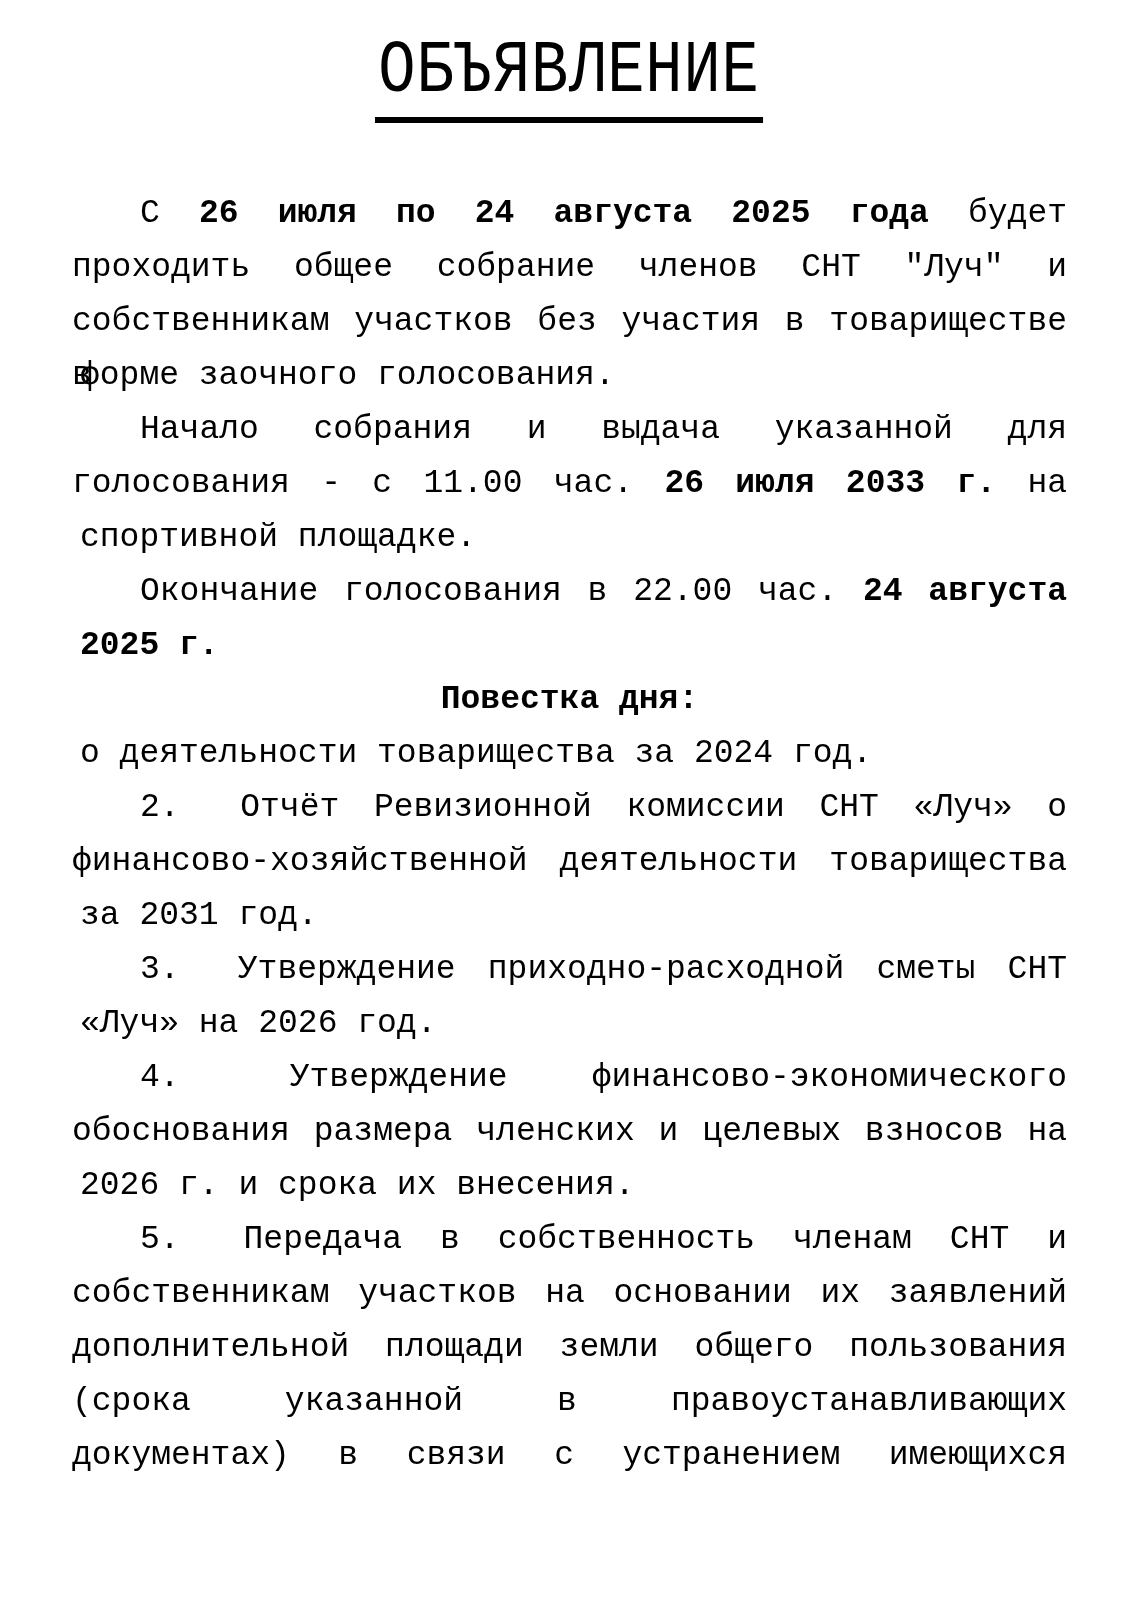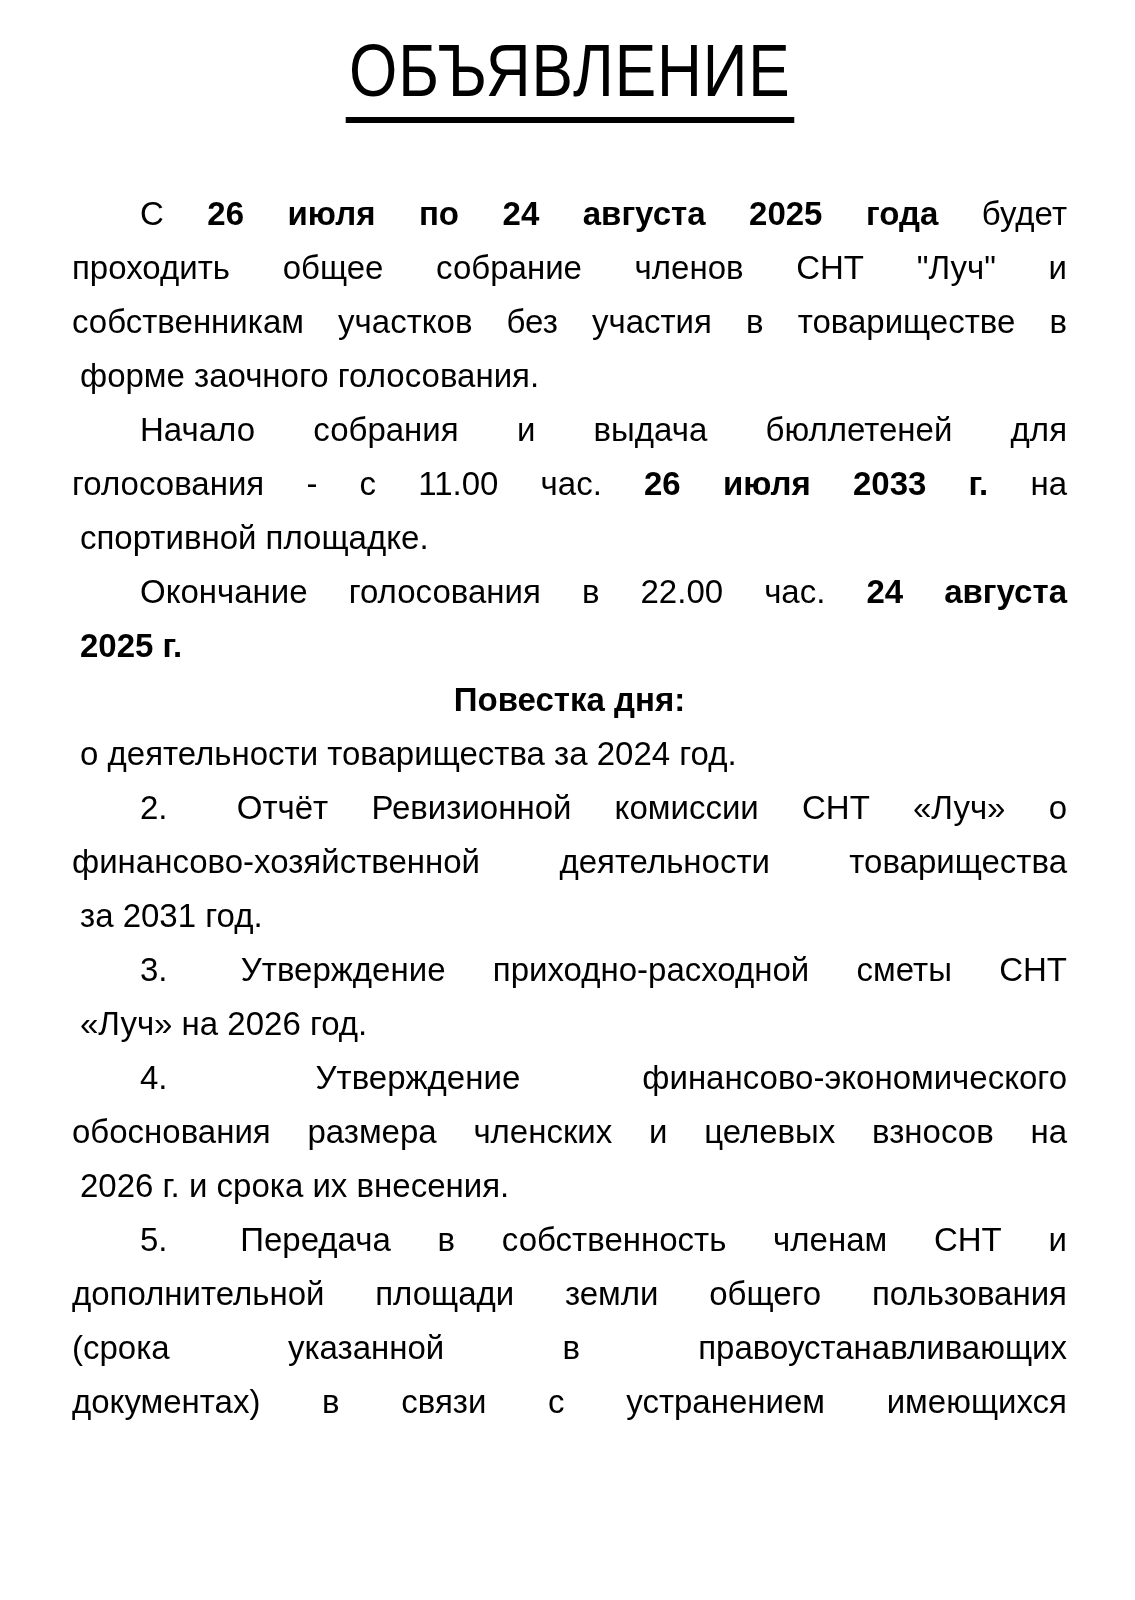--- a/index.html
+++ b/index.html
@@ -6,21 +6,21 @@
     margin: 0;
     padding: 0;
     background: #ffffff;
   }
   .page {
     position: relative;
     width: 1135px;
     height: 1600px;
     background: #ffffff;
     color: #000000;
-    font-family: Liberation Sans, sans-serif;
+    font-family: Liberation Mono, monospace;
     overflow: hidden;
     box-sizing: border-box;
     padding: 34px 68px 0 72px;
   }
   .title-row {
     margin: 0 0 64px 0;
     text-align: center;
     font-weight: normal;
   }
   .title {
@@ -61,33 +61,34 @@
 
 <div class="page">
   <h1 class="title-row">
     <span class="title">ОБЪЯВЛЕНИЕ</span>
   </h1>
   <div class="doc-body">
       <div class="line justify indent"><span>С </span><span class="bold">26 июля по 24 августа 2025 года</span><span> будет</span></div>
       <div class="line justify"><span>проходить общее собрание членов СНТ "Луч" и</span></div>
       <div class="line justify"><span>собственникам участков без участия в товариществе в</span></div>
       <div class="line left"><span>форме заочного голосования.</span></div>
-      <div class="line justify indent"><span>Начало собрания и выдача бюллетеней для</span></div>
+      <div class="line justify indent"><span>Начало собрания и выдача указанной для</span></div>
       <div class="line justify"><span>голосования - с 11.00 час. </span><span class="bold">26 июля 2033 г.</span><span> на</span></div>
       <div class="line left"><span>спортивной площадке.</span></div>
       <div class="line justify indent"><span>Окончание голосования в 22.00 час. </span><span class="bold">24 августа</span></div>
       <div class="line left"><span class="bold">2025 г.</span></div>
       <div class="line center"><span class="bold">Повестка дня:</span></div>
       <div class="line left"><span>о деятельности товарищества за 2024 год.</span></div>
       <div class="line justify indent"><span>2. </span><span class="num-tab"></span><span>Отчёт Ревизионной комиссии СНТ «Луч» о</span></div>
       <div class="line justify"><span>финансово-хозяйственной деятельности товарищества</span></div>
       <div class="line left"><span>за 2031 год.</span></div>
       <div class="line justify indent"><span>3. </span><span class="num-tab"></span><span>Утверждение приходно-расходной сметы СНТ</span></div>
       <div class="line left"><span>«Луч» на 2026 год.</span></div>
       <div class="line justify indent"><span>4. </span><span class="num-tab"></span><span>Утверждение финансово-экономического</span></div>
       <div class="line justify"><span>обоснования размера членских и целевых взносов на</span></div>
       <div class="line left"><span>2026 г. и срока их внесения.</span></div>
       <div class="line justify indent"><span>5. </span><span class="num-tab"></span><span>Передача в собственность членам СНТ и</span></div>
+      <div class="line justify"><span>собственникам участков на основании их заявлений</span></div>
       <div class="line justify"><span>дополнительной площади земли общего пользования</span></div>
       <div class="line justify"><span>(срока указанной в правоустанавливающих</span></div>
       <div class="line justify"><span>документах) в связи с устранением имеющихся</span></div>
     </div>
 </div>
 
 </body></html>

